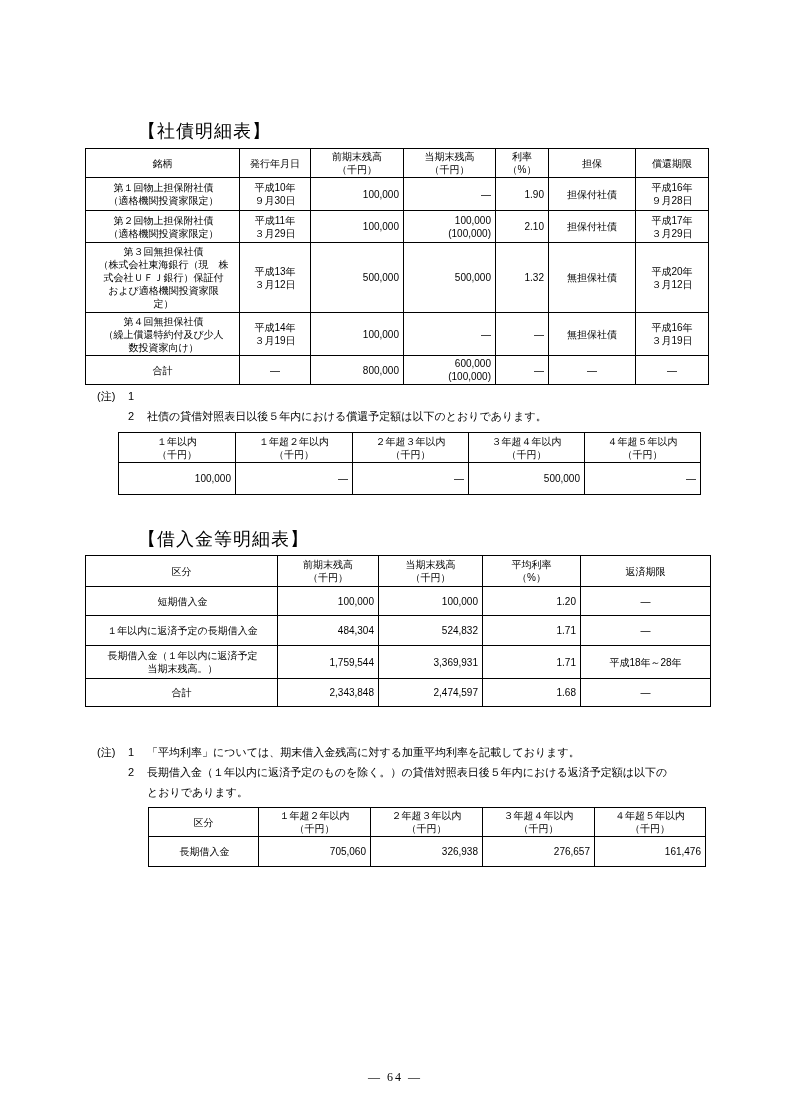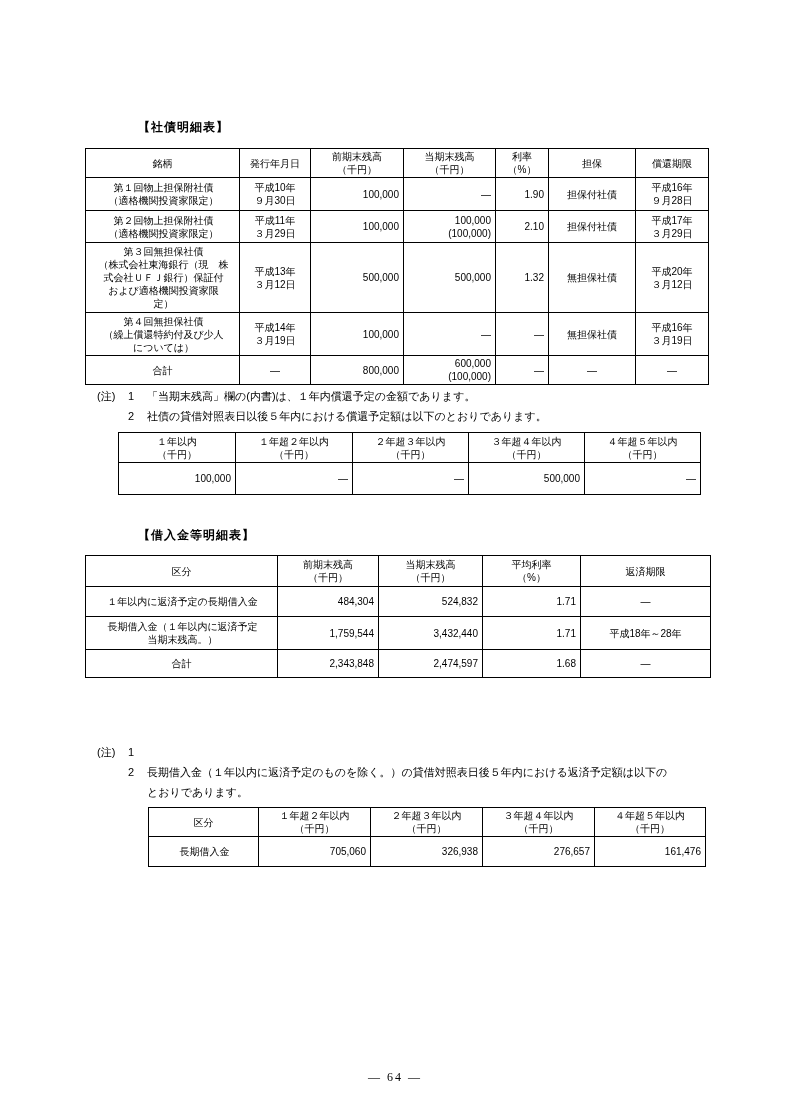--- a/index.html
+++ b/index.html
@@ -2,21 +2,21 @@
 <html><head>
 <meta charset="utf-8">
 <style>
   html,body{margin:0;padding:0;}
   body{
     width:790px;height:1118px;position:relative;background:#ffffff;color:#000;
     font-family:"Liberation Sans","DejaVu Sans",sans-serif;
     -webkit-font-smoothing:antialiased;overflow:hidden;
   }
   .sec-title{
-    position:absolute;font-size:12px;font-weight:bold;letter-spacing:1px;white-space:pre;
+    position:absolute;font-size:18px;font-weight:normal;letter-spacing:1px;white-space:pre;
   }
   table.doc-table{
     position:absolute;border-collapse:collapse;table-layout:fixed;background:#fff;
   }
   .doc-table th,.doc-table td{
     border:1px solid #000;font-size:10px;line-height:13px;font-weight:normal;
     white-space:pre-line;vertical-align:middle;padding:1px 4px;overflow:hidden;
   }
   .doc-table th{text-align:center;}
   td.l{text-align:center;padding-left:6px;}
@@ -96,21 +96,21 @@
     <td class="r">500,000</td>
     <td class="r">500,000</td>
     <td class="r">1.32</td>
     <td class="c">無担保社債</td>
     <td class="c">平成20年
 ３月12日</td>
   </tr>
   <tr style="height:43px">
     <td class="l">第４回無担保社債
 （繰上償還特約付及び少人
-については）</td>
+数投資家向け）</td>
     <td class="c">平成14年
 ３月19日</td>
     <td class="r">100,000</td>
     <td class="r">―</td>
     <td class="r">―</td>
     <td class="c">無担保社債</td>
     <td class="c">平成16年
 ３月19日</td>
   </tr>
   <tr style="height:27px">
@@ -123,21 +123,20 @@
     <td class="c">―</td>
     <td class="c">―</td>
   </tr>
 </tbody>
   </table>
 
 <div class="notes" style="left:97px;top:386px;">
   <div class="note-row">
     <span class="note-label">(注)</span>
     <span class="note-num">1</span>
-    <span class="note-text">「当期末残高」欄の(内書)は、１年内償還予定の金額であります。</span>
   </div>
   <div class="note-row">
     <span class="note-label"></span>
     <span class="note-num">2</span>
     <span class="note-text">社債の貸借対照表日以後５年内における償還予定額は以下のとおりであります。</span>
   </div>
 </div>
 
 <table class="doc-table" style="left:118px;top:432px;width:582px;">
   <colgroup>
@@ -184,49 +183,57 @@
       <tr style="height:31px">
     <th>区分</th>
     <th>前期末残高
 （千円）</th>
     <th>当期末残高
 （千円）</th>
     <th>平均利率
 （%）</th>
     <th>返済期限</th>
   </tr>
+  <tr style="height:29px">
+    <td class="l">短期借入金</td>
+    <td class="r">100,000</td>
+    <td class="r">100,000</td>
+    <td class="r">1.20</td>
+    <td class="c">―</td>
+  </tr>
   <tr style="height:30px">
     <td class="l">１年以内に返済予定の長期借入金</td>
     <td class="r">484,304</td>
     <td class="r">524,832</td>
     <td class="r">1.71</td>
     <td class="c">―</td>
   </tr>
   <tr style="height:33px">
     <td class="l">長期借入金（１年以内に返済予定
 当期末残高。）</td>
     <td class="r">1,759,544</td>
-    <td class="r">3,432,440</td>
+    <td class="r">3,369,931</td>
     <td class="r">1.71</td>
     <td class="c">平成18年～28年</td>
   </tr>
   <tr style="height:28px">
     <td class="c">合計</td>
     <td class="r">2,343,848</td>
     <td class="r">2,474,597</td>
     <td class="r">1.68</td>
     <td class="c">―</td>
   </tr>
 </tbody>
   </table>
 
 <div class="notes" style="left:97px;top:742px;">
   <div class="note-row">
     <span class="note-label">(注)</span>
     <span class="note-num">1</span>
+    <span class="note-text">「平均利率」については、期末借入金残高に対する加重平均利率を記載しております。</span>
   </div>
   <div class="note-row">
     <span class="note-label"></span>
     <span class="note-num">2</span>
     <span class="note-text">長期借入金（１年以内に返済予定のものを除く。）の貸借対照表日後５年内における返済予定額は以下の
 とおりであります。</span>
   </div>
 </div>
 
 <table class="doc-table" style="left:148px;top:807px;width:557px;">

